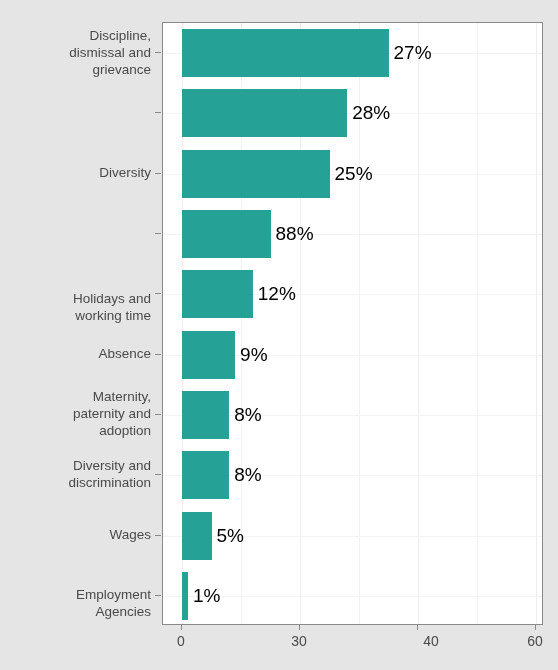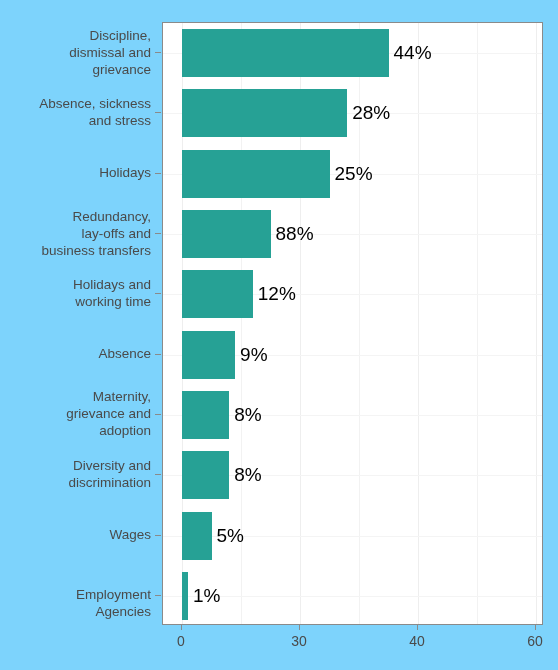--- a/index.html
+++ b/index.html
@@ -7,21 +7,21 @@
     padding: 0;
     background: #ffffff;
   }
   body {
     font-family: "Liberation Sans", sans-serif;
   }
   #chart-root {
     position: relative;
     width: 558px;
     height: 670px;
-    background: #7dd3fc;
+    background: #e5e5e5;
     overflow: hidden;
   }
 
   
   .panel {
     position: absolute;
     left: 162px;
     top: 22px;
     width: 381px;
     height: 603px;
@@ -116,50 +116,45 @@
 </style>
 </head>
 <body>
 
 <div id="chart-root">
 
   <div id="y-axis">
       <div class="ycat" style="top: 4.65px; color: rgb(74, 74, 74);">Discipline,
 dismissal and
 grievance</div>
-      <div class="ycat" style="top: 73.45px; color: rgb(74, 74, 74);">Absence, sickness
-and stress</div>
-      <div class="ycat" style="top: 142.25px; color: rgb(74, 74, 74);">Holidays</div>
-      <div class="ycat" style="top: 185.55px; color: rgb(74, 74, 74);">Redundancy,
-lay-offs and
-business transfers</div>
-      <div class="ycat" style="top: 254px; color: rgb(74, 74, 74);">Holidays and
+      <div class="ycat" style="top: 142.25px; color: rgb(74, 74, 74);">Diversity</div>
+      <div class="ycat" style="top: 268px; color: rgb(74, 74, 74);">Holidays and
 working time</div>
       <div class="ycat" style="top: 323.15px; color: rgb(74, 74, 74);">Absence</div>
       <div class="ycat" style="top: 366.45px; color: rgb(74, 74, 74);">Maternity,
-grievance and
+paternity and
 adoption</div>
       <div class="ycat" style="top: 435.25px; color: rgb(74, 74, 74); margin-left: 15px;">Diversity and
 discrimination</div>
       <div class="ycat" style="top: 504.05px; color: rgb(74, 74, 74);">Wages</div>
       <div class="ycat" style="top: 564.35px; color: rgb(74, 74, 74); margin-left: 20px;">Employment Agencies</div>
     </div>
 
   <div class="panel">
     <div class="panel-inner" id="panel-inner">
         <div class="vgrid" style="left: 78px;"></div>
         <div class="vgrid" style="left: 196px;"></div>
         <div class="vgrid" style="left: 314px;"></div>
         <div class="vgrid major" style="left: 19px;"></div>
         <div class="vgrid major" style="left: 137px;"></div>
         <div class="vgrid major" style="left: 255px;"></div>
         <div class="vgrid major" style="left: 373px;"></div>
         <div class="hgrid" style="top: 30px;"></div>
         <div class="bar" style="left: 19px; top: 6.15px; width: 206.5px; height: 48px; background: rgb(38, 161, 149);"></div>
-        <div class="val-label" style="left: 230.5px; top: 20.15px; color: rgb(0, 0, 0);">44%</div>
+        <div class="val-label" style="left: 230.5px; top: 20.15px; color: rgb(0, 0, 0);">27%</div>
         <div class="hgrid" style="top: 90px;"></div>
         <div class="bar" style="left: 19px; top: 66.45px; width: 165.2px; height: 48px; background: rgb(38, 161, 149);"></div>
         <div class="val-label" style="left: 189.2px; top: 80.45px; color: rgb(0, 0, 0);">28%</div>
         <div class="hgrid" style="top: 151px;"></div>
         <div class="bar" style="left: 19px; top: 126.75px; width: 147.5px; height: 48px; background: rgb(38, 161, 149);"></div>
         <div class="val-label" style="left: 171.5px; top: 140.75px; color: rgb(0, 0, 0);">25%</div>
         <div class="hgrid" style="top: 211px;"></div>
         <div class="bar" style="left: 19px; top: 187.05px; width: 88.5px; height: 48px; background: rgb(38, 161, 149);"></div>
         <div class="val-label" style="left: 112.5px; top: 201.05px; color: rgb(0, 0, 0);">88%</div>
         <div class="hgrid" style="top: 271px;"></div>
@@ -193,16 +188,16 @@
     <div class="ytick" style="top: 354px;"></div>
     <div class="ytick" style="top: 414px;"></div>
     <div class="ytick" style="top: 474px;"></div>
     <div class="ytick" style="top: 535px;"></div>
     <div class="ytick" style="top: 595px;"></div>
     <div class="xtick" style="left: 181px;"></div>
     <div class="xlab" style="left: 181px; color: rgb(74, 74, 74);">0</div>
     <div class="xtick" style="left: 299px;"></div>
     <div class="xlab" style="left: 299px; color: rgb(74, 74, 74);">30</div>
     <div class="xtick" style="left: 417px;"></div>
-    <div class="xlab" style="left: 417px; color: rgb(74, 74, 74);">40</div>
+    <div class="xlab" style="left: 431px; color: rgb(74, 74, 74);">40</div>
     <div class="xtick" style="left: 535px;"></div>
     <div class="xlab" style="left: 535px; color: rgb(74, 74, 74);">60</div>
   </div>
 
 </body></html>

